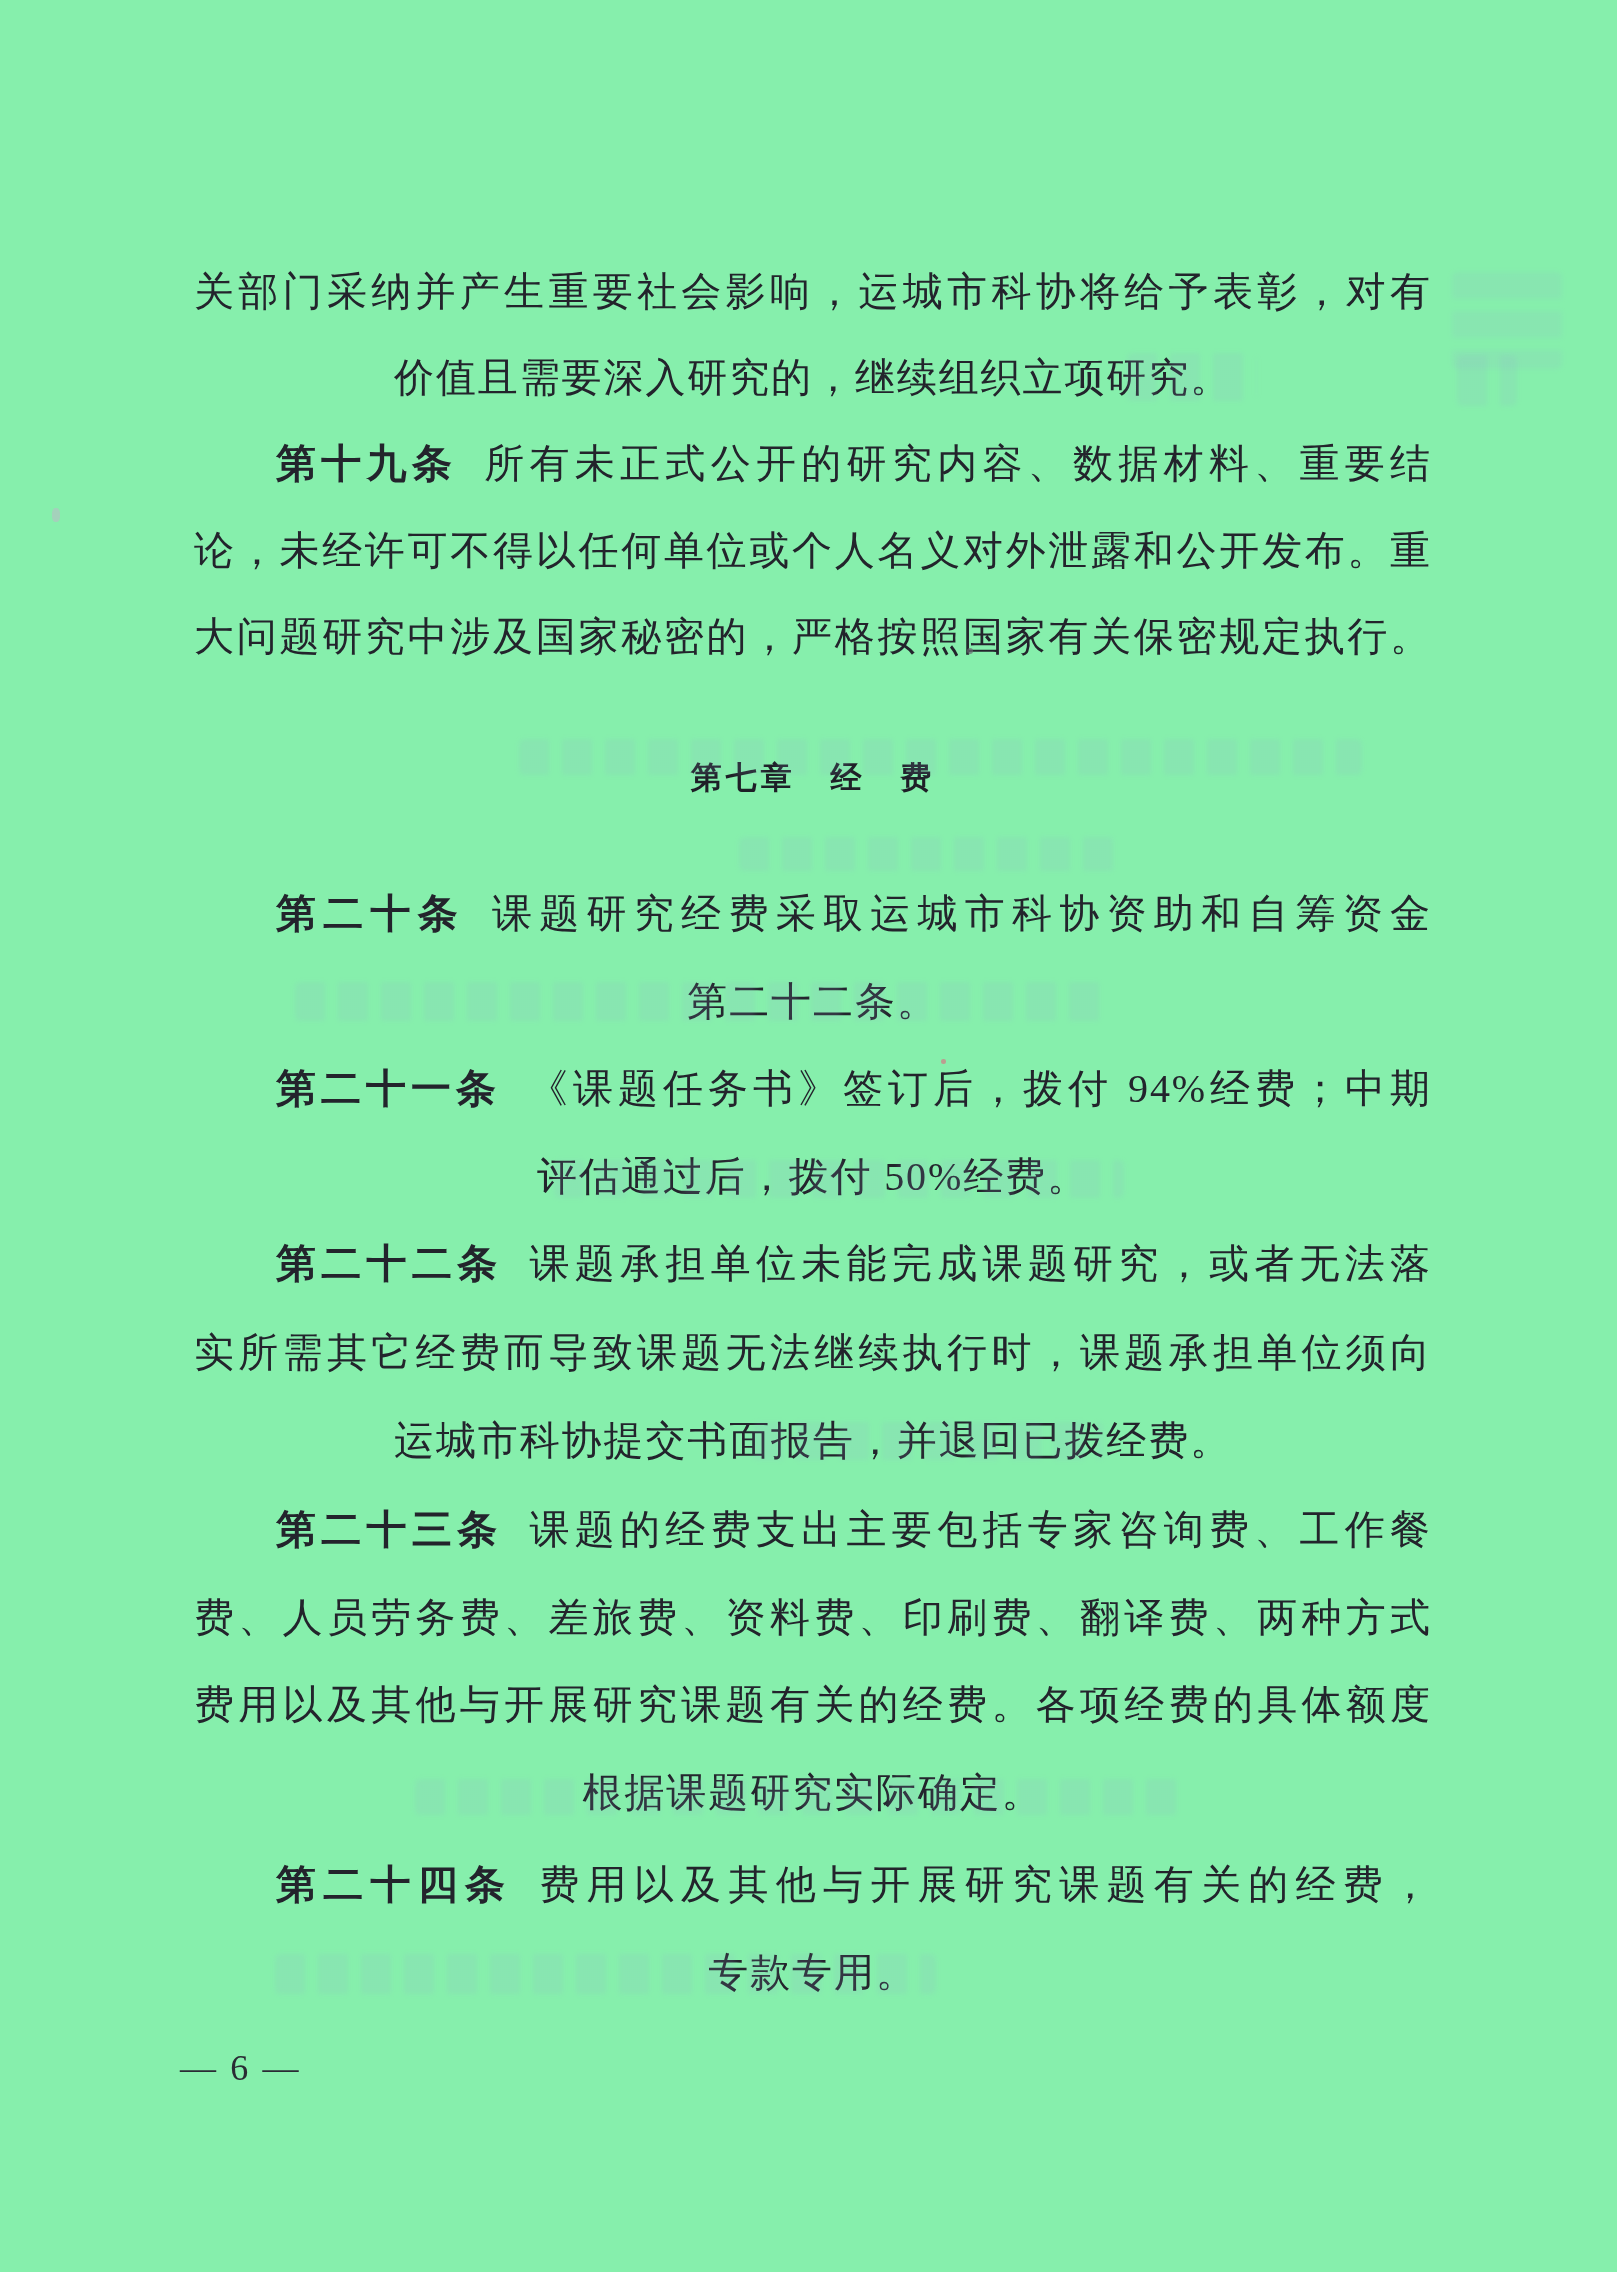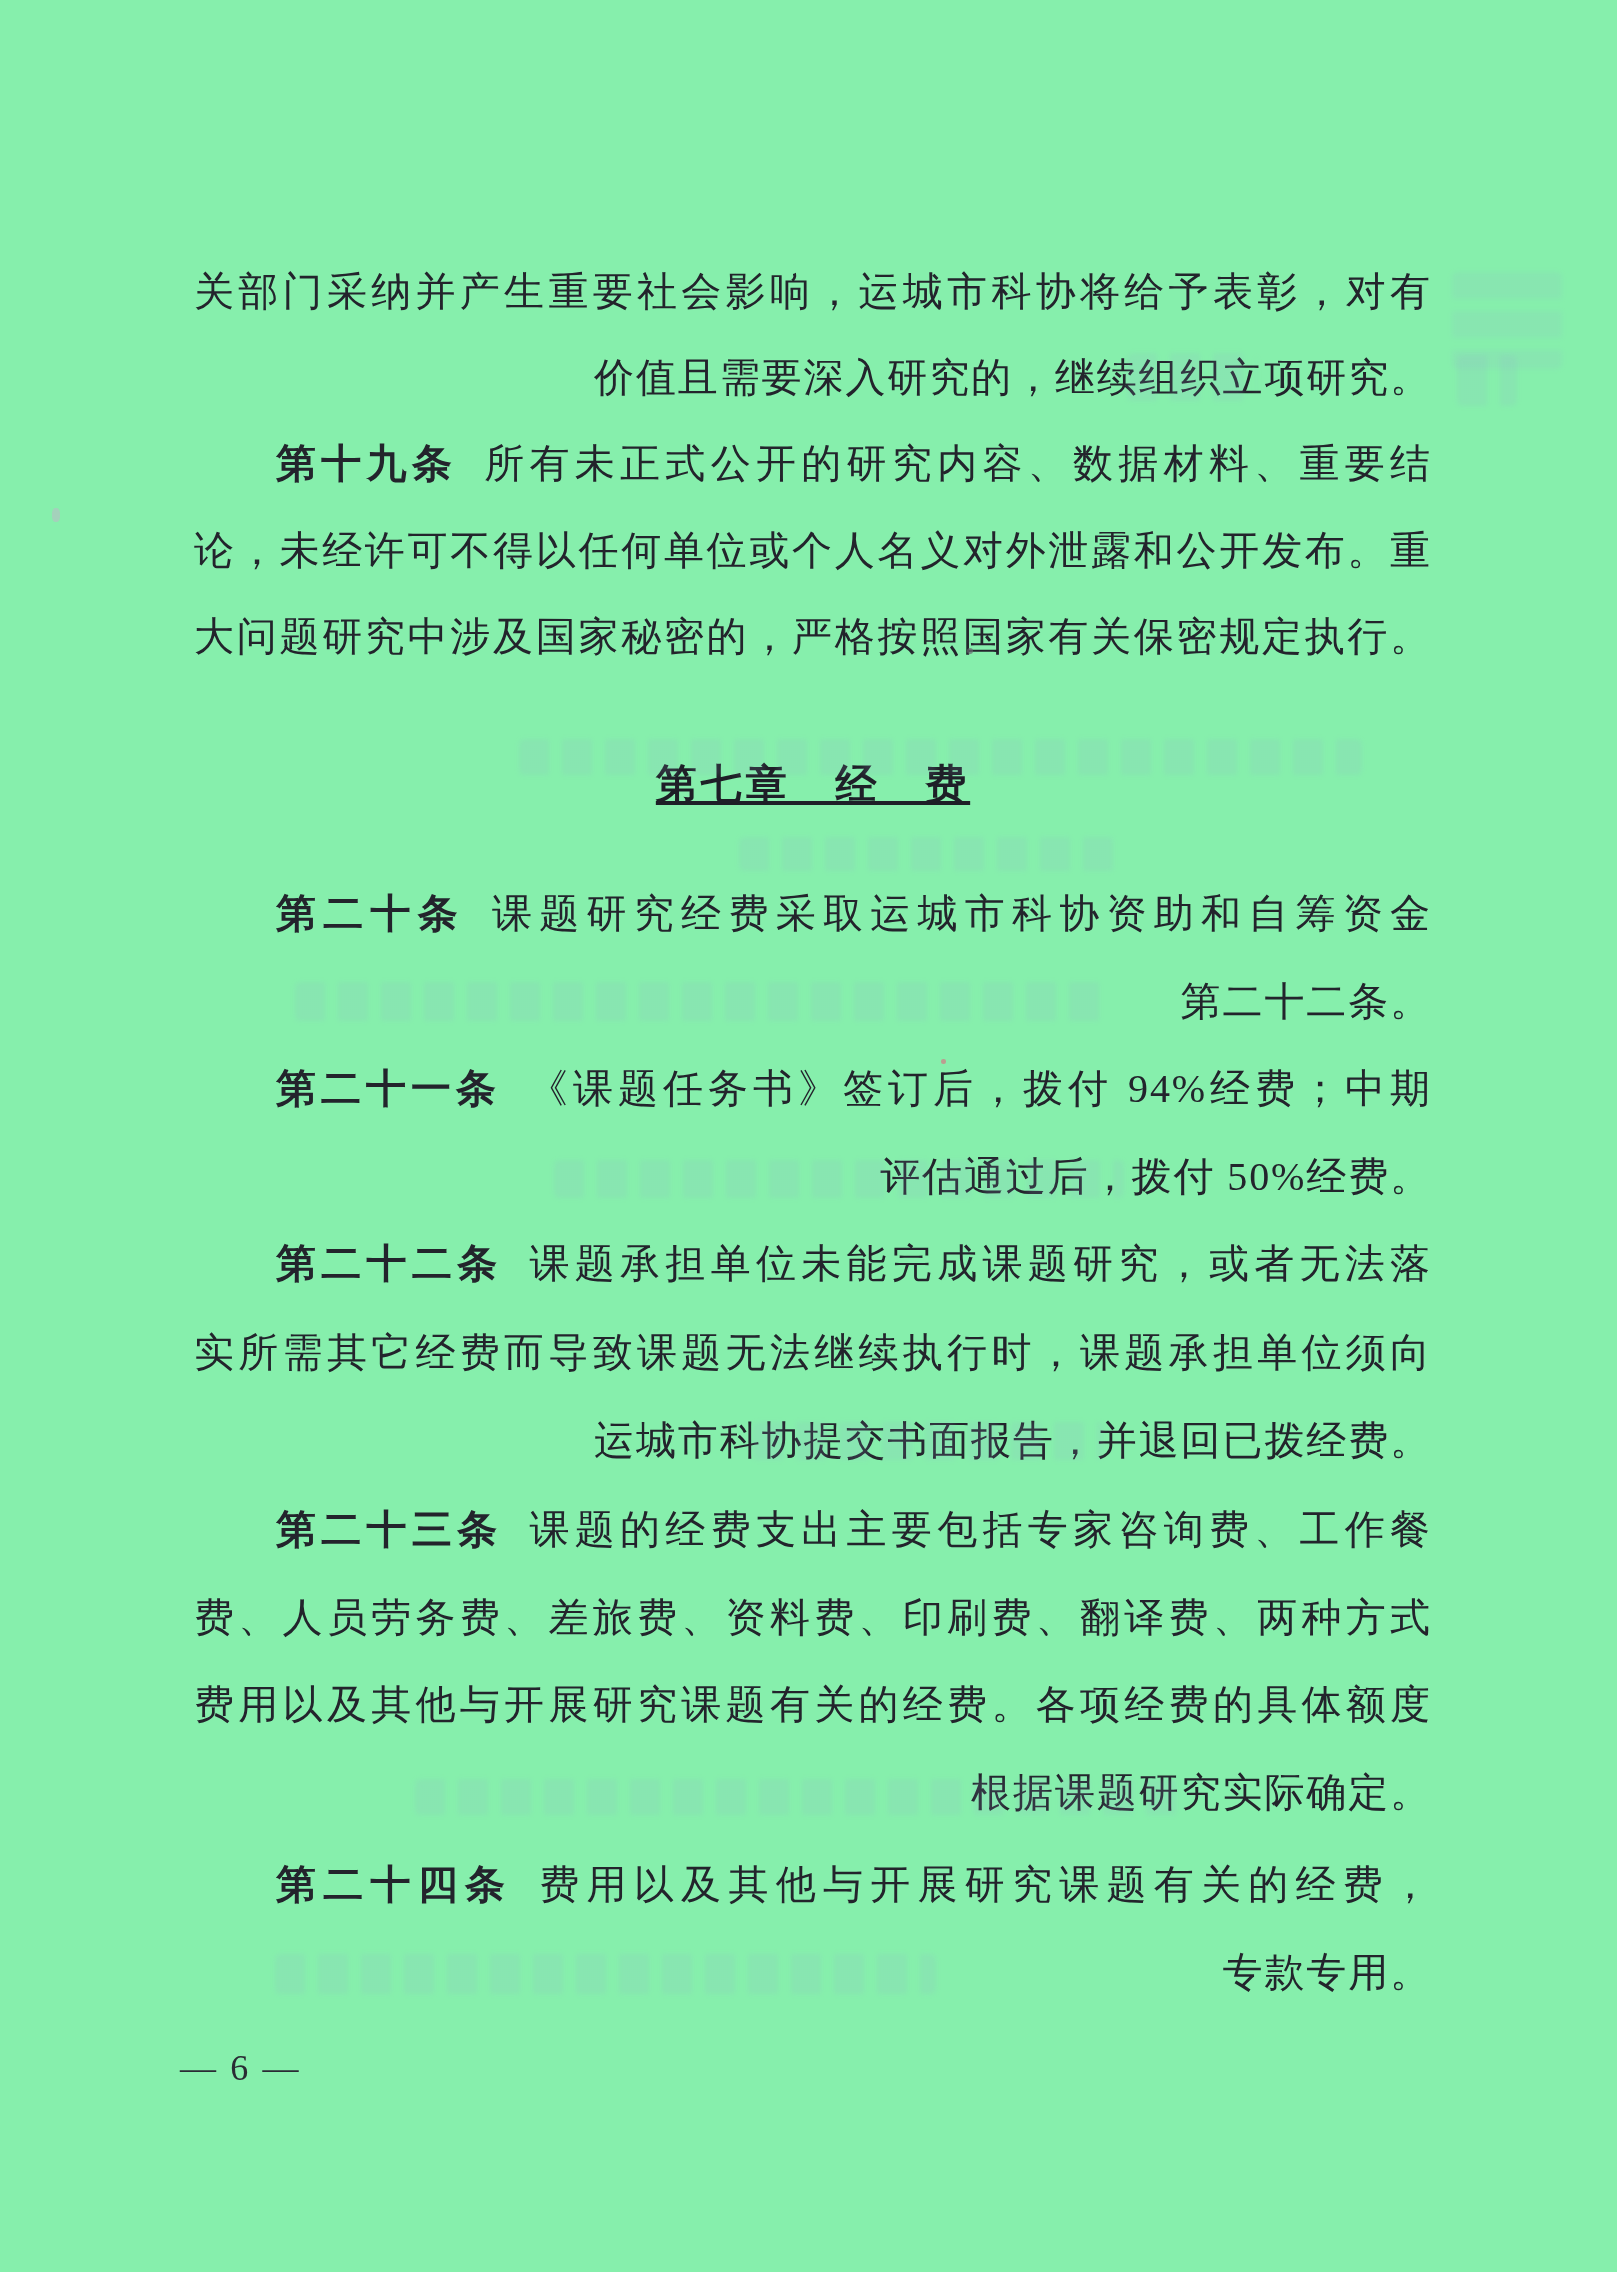--- a/index.html
+++ b/index.html
@@ -15,43 +15,42 @@
   
   .line{
     position:absolute;
     left:194px;
     width:1238px;
     height:48px;
     font-size:40px;
     line-height:45px;
     letter-spacing:1.9px;
     white-space:nowrap;
-    text-align:right;
+    text-align:center;
   }
   .line.just{
     white-space:normal;
     text-align:justify;
     text-align-last:justify;
     text-justify:inter-character;
   }
   .line.indent{padding-left:82px;width:1156px;}
   .prefix{font-weight:700;margin-right:27px;margin-top:40px;}
   .prefix:empty{display:none;margin:0;}
   
   .chapter{
     position:absolute;
     left:194px;
     top:757px;
     width:1238px;
     text-align:center;
-    font-size:41px;
+    font-size:31px;
     font-weight:700;
     letter-spacing:3.9px;
     color:#1e1f27;
-    text-decoration:underline;
   }
   
   .pageno{
     position:absolute;
     left:180px;
     top:2047px;
     font-size:36px;
     letter-spacing:2.6px;
     color:#2a2b34;
   }

